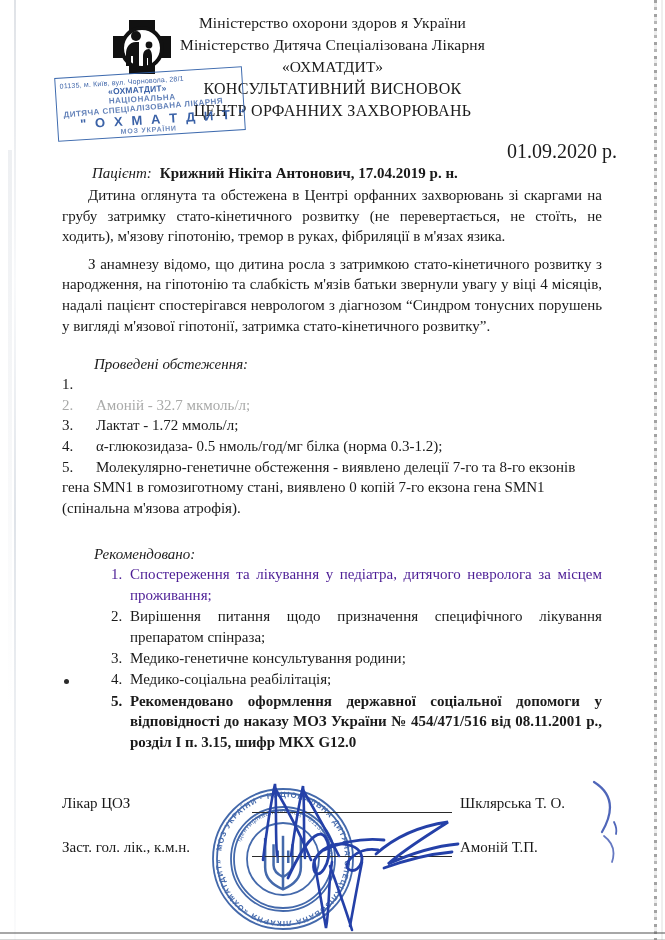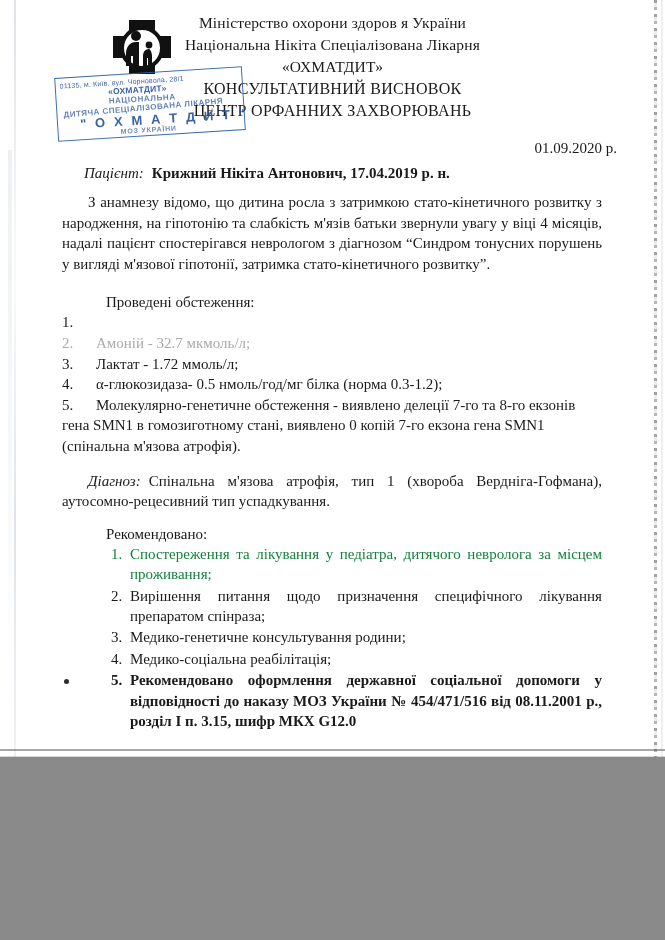--- a/index.html
+++ b/index.html
@@ -4,21 +4,21 @@
 <title>Консультативний висновок</title>
 <style>
   html, body {
     margin: 0;
     padding: 0;
     background: #8a8a8a;
   }
   .page {
     position: relative;
     width: 665px;
-    height: 757px;
+    height: 940px;
     margin: 0 auto;
     background: #ffffff;
     overflow: hidden;
     font-family: "Liberation Serif", "DejaVu Serif", serif;
     color: #1a1a1a;
     -webkit-font-smoothing: antialiased;
   }
 
   
   .scan-edge-right {
@@ -155,52 +155,54 @@
     left: 62px; top: 53px;
     font-size: 7px;
     letter-spacing: .8px;
     opacity: .75;
   }
 
   
   .doc-date {
     position: absolute;
     top: 140px; right: 48px;
-    font-size: 15px;
+    font-size: 20px;
   }
 
   
   .body-wrap {
     position: absolute;
     left: 62px; top: 163px;
     width: 540px;
   }
   .p {
     font-size: 15px;
     line-height: 20.6px;
     margin: 0;
     text-align: justify;
     text-justify: inter-word;
   }
   .p.indent { text-indent: 26px; }
   .lbl-italic {
     font-style: italic;
     margin-right: 8px;
+    margin-left: 8px;
   }
   .bold { font-weight: 700; margin-top: 16px; }
 
   .patient-line {
     font-size: 15px;
     line-height: 21px;
     margin: 0 0 1px 22px;
   }
 
   .section-title {
-    font-size: 15px;
-    margin: 0 0 1px 44px;
+    font-style: italic;
+    font-size: 15px;
+    margin: 0 0 1px 32px;
   }
 
   
   .exam-list { margin: 0; padding: 0; list-style: none; }
   .exam-list li {
     position: relative;
     font-size: 15px;
     line-height: 20.6px;
     padding-left: 0;
     margin: 0;
@@ -220,21 +222,21 @@
     padding: 0 0 0 26px;
     list-style: decimal;
   }
   .rec-list li {
     font-size: 15px;
     line-height: 20.4px;
     margin: 0 0 1px 0;
     text-align: justify;
     padding-left: 4px;
   }
-  .rec-list li.faded-item { color: #15803d; }
+  .rec-list li.faded-item { color: #4c1d95; }
   .rec-list li.strong-item { font-weight: 700; }
 
   .gap-sm { height: 7px; }
   .gap-md { height: 14px; }
   .gap-lg { height: 20px; }
 
   
   .sig-block {
     position: absolute;
     left: 62px; top: 795px;
@@ -305,21 +307,21 @@
         <circle cx="31" cy="18" r="5"></circle>
         <path d="M31 24 c-7 0 -10 6 -10 12 l0 12 l5 0 l0 -10 l2 0 l0 10 l6 0 l0 -24 z"></path>
         <circle cx="44" cy="27" r="3.4"></circle>
         <path d="M44 31 c-4 0 -6 3 -6 7 l0 10 l4 0 l0 -8 l1 0 l0 8 l4 0 l0 -10 c0 -4 -2 -7 -3 -7 z"></path>
       </g>
     </svg>
   </div>
 
   <div class="header">
     <div class="hline">Міністерство охорони здоров я України</div>
-    <div class="hline">Національна Нікіта Спеціалізована Лікарня</div>
+    <div class="hline">Міністерство Дитяча Спеціалізована Лікарня</div>
     <div class="hline">«ОХМАТДИТ»</div>
     <div class="hline caps">КОНСУЛЬТАТИВНИЙ ВИСНОВОК</div>
     <div class="hline caps">ЦЕНТР ОРФАННИХ ЗАХВОРЮВАНЬ</div>
   </div>
 
   <div class="rect-stamp">
     <div class="rs-line rs-addr">01135, м. Київ, вул. Чорновола, 28/1</div>
     <div class="rs-line rs-name1">«ОХМАТДИТ»</div>
     <div class="rs-line rs-nat">НАЦІОНАЛЬНА</div>
     <div class="rs-line rs-spec">ДИТЯЧА СПЕЦІАЛІЗОВАНА ЛІКАРНЯ</div>
@@ -328,20 +330,21 @@
   </div>
 
   <div class="doc-date">01.09.2020 р.</div>
 
   <div class="body-wrap">
 
     <div class="patient-line">
       <span class="lbl-italic">Пацієнт:</span><span class="bold">Крижний Нікіта Антонович, 17.04.2019 р. н.</span>
     </div>
 
+    <p class="p indent">Дитина оглянута та обстежена в Центрі орфанних захворювань зі скаргами на грубу затримку стато-кінетичного розвитку (не перевертається, не стоїть, не ходить), м'язову гіпотонію, тремор в руках, фібриляції в м'язах язика.</p>
 
     <div class="gap-sm"></div>
 
     <p class="p indent">З анамнезу відомо, що дитина росла з затримкою стато-кінетичного розвитку з народження, на гіпотонію та слабкість м'язів батьки звернули увагу у віці 4 місяців, надалі пацієнт спостерігався неврологом з діагнозом “Синдром тонусних порушень у вигляді м'язової гіпотонії, затримка стато-кінетичного розвитку”.</p>
 
     <div class="gap-lg"></div>
 
     <div class="section-title">Проведені обстеження:</div>
 
     <ul class="exam-list">
@@ -362,23 +365,20 @@
         <span class="txt"><span class="first"></span><span>α-глюкозидаза- 0.5 нмоль/год/мг білка (норма 0.3-1.2);</span></span>
       </li>
       <li>
         <span class="num">5.</span>
         <span class="txt"><span class="first"></span><span>Молекулярно-генетичне обстеження - виявлено делеції 7-го та 8-го екзонів гена SMN1 в гомозиготному стані, виявлено 0 копій 7-го екзона гена SMN1 (спінальна м'язова атрофія).</span></span>
       </li>
     </ul>
 
     <div class="gap-md"></div>
 
-    <p class="p" style="text-indent:26px;">
-      <span class="lbl-italic">Діагноз:</span><span>Спінальна м'язова атрофія, тип 1 (хвороба Вердніга-Гофмана), аутосомно-рецесивний тип успадкування.</span>
-    </p>
 
     <div class="gap-md"></div>
 
     <div class="section-title">Рекомендовано:</div>
 
     <ol class="rec-list">
       <li class="faded-item">Спостереження та лікування у педіатра, дитячого невролога за місцем проживання;</li>
       <li>Вирішення питання щодо призначення специфічного лікування препаратом спінраза;</li>
       <li>Медико-генетичне консультування родини;</li>
       <li>Медико-соціальна реабілітація;</li>
@@ -411,20 +411,25 @@
         <path d="M0,-24 L0,26"></path>
         <path d="M-9,-16 L-9,4 Q-9,11 0,15"></path>
         <path d="M9,-16 L9,4 Q9,11 0,15"></path>
         <path d="M-5,-10 L-5,2 M5,-10 L5,2"></path>
       </g>
     </svg>
   </div>
 
   <div class="sig-block">
     <div class="sig-row">
+      <span class="sig-role">Лікар ЦОЗ</span>
+      <span class="sig-rule"></span>
+      <span class="sig-name">Шклярська Т. О.</span>
+    </div>
+    <div class="sig-row">
       <span class="sig-role">Заст. гол. лік., к.м.н.</span>
       <span class="sig-rule"></span>
       <span class="sig-name">Амоній Т.П.</span>
     </div>
   </div>
 
   <div class="hand hand-1">
     <svg viewBox="0 0 190 90" width="190" height="90" aria-hidden="true">
       <g fill="none" stroke="#2440a8" stroke-width="2.6" stroke-linecap="round">
         <path d="M18,82 C22,50 26,24 30,6 C32,26 30,54 32,78"></path>

